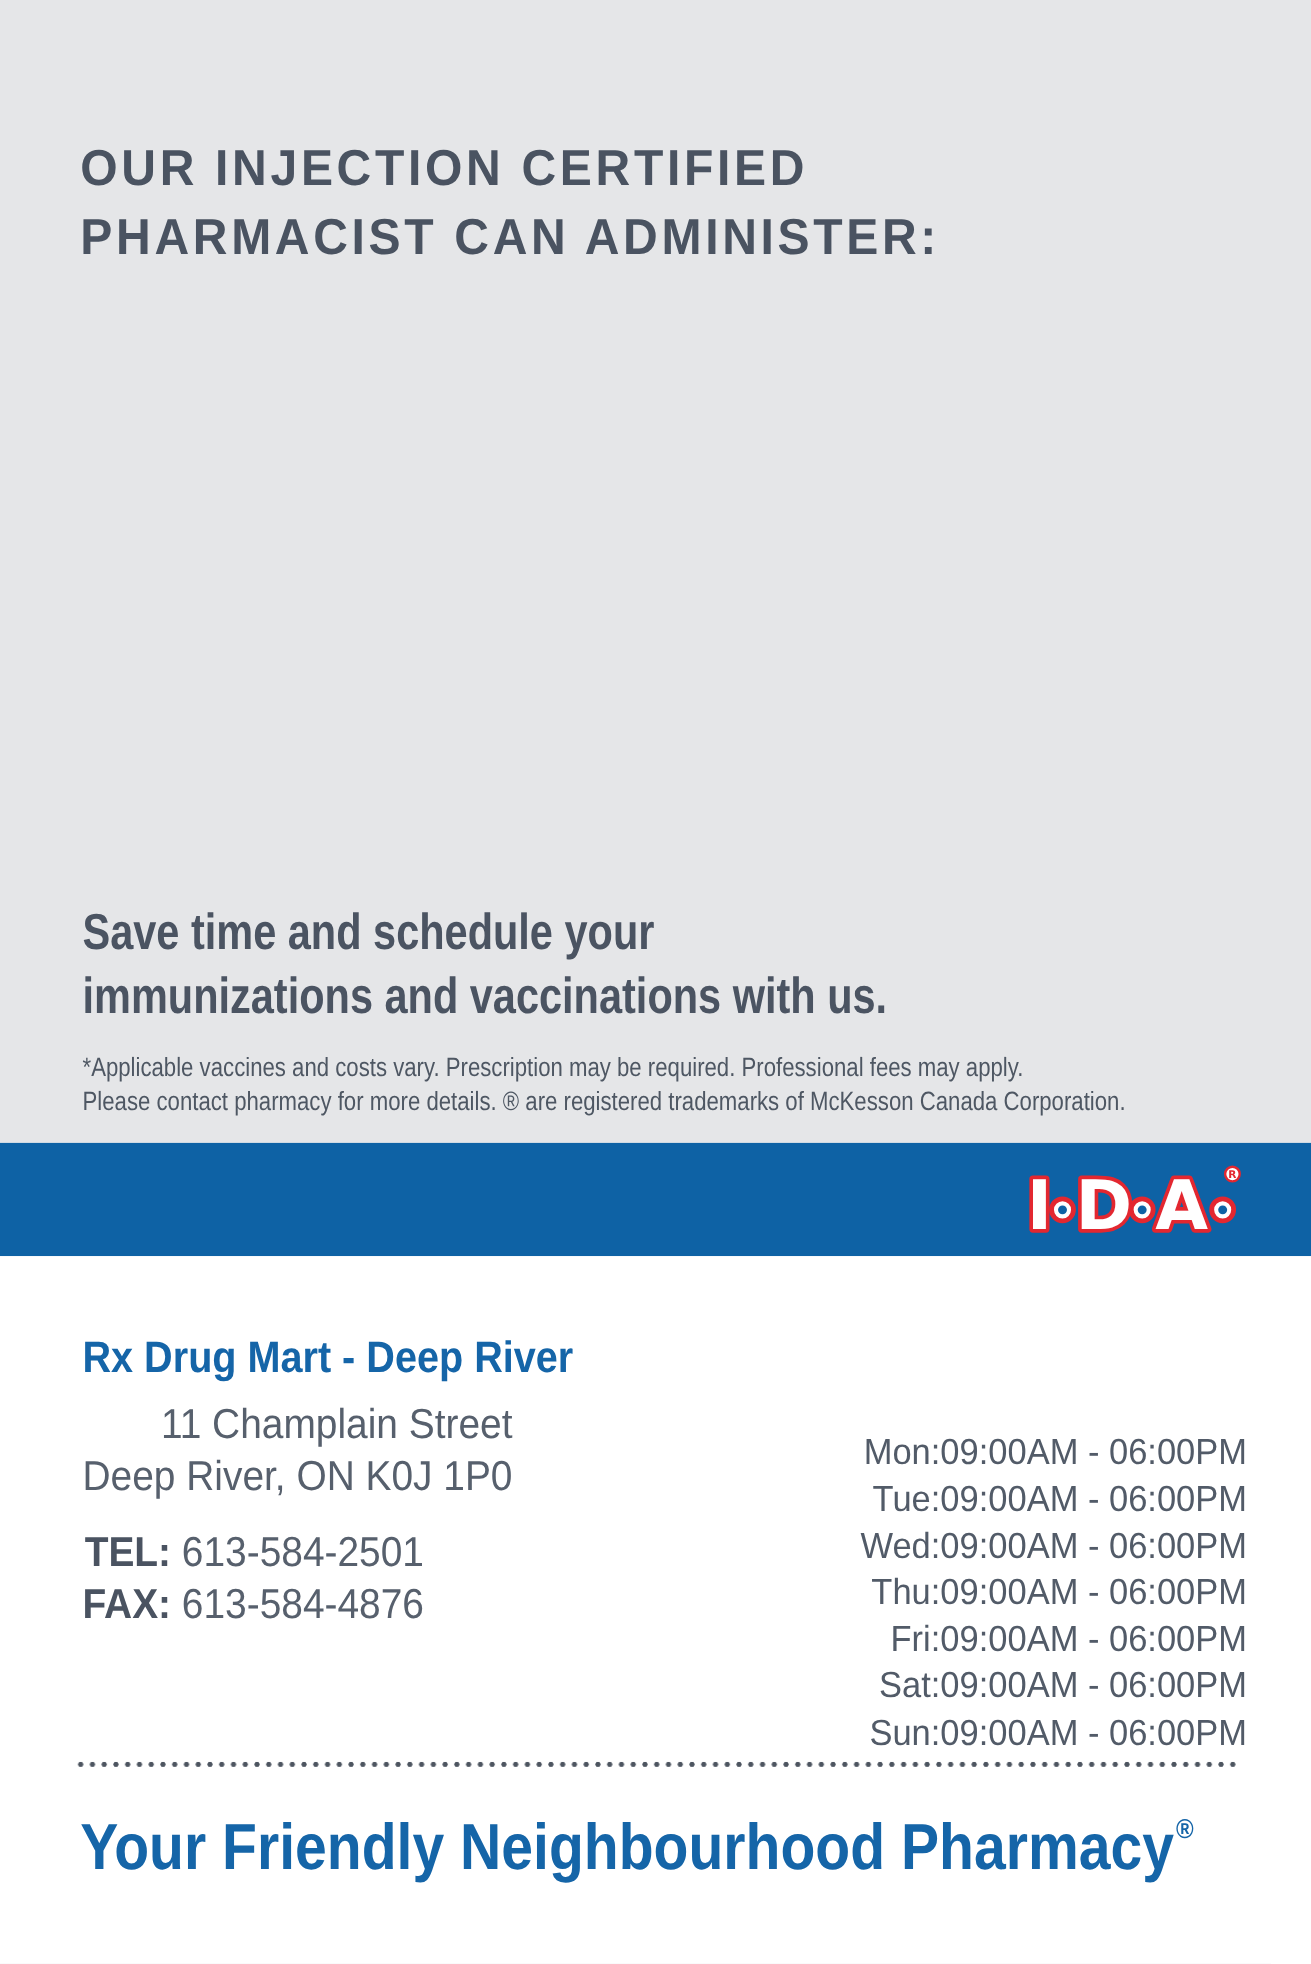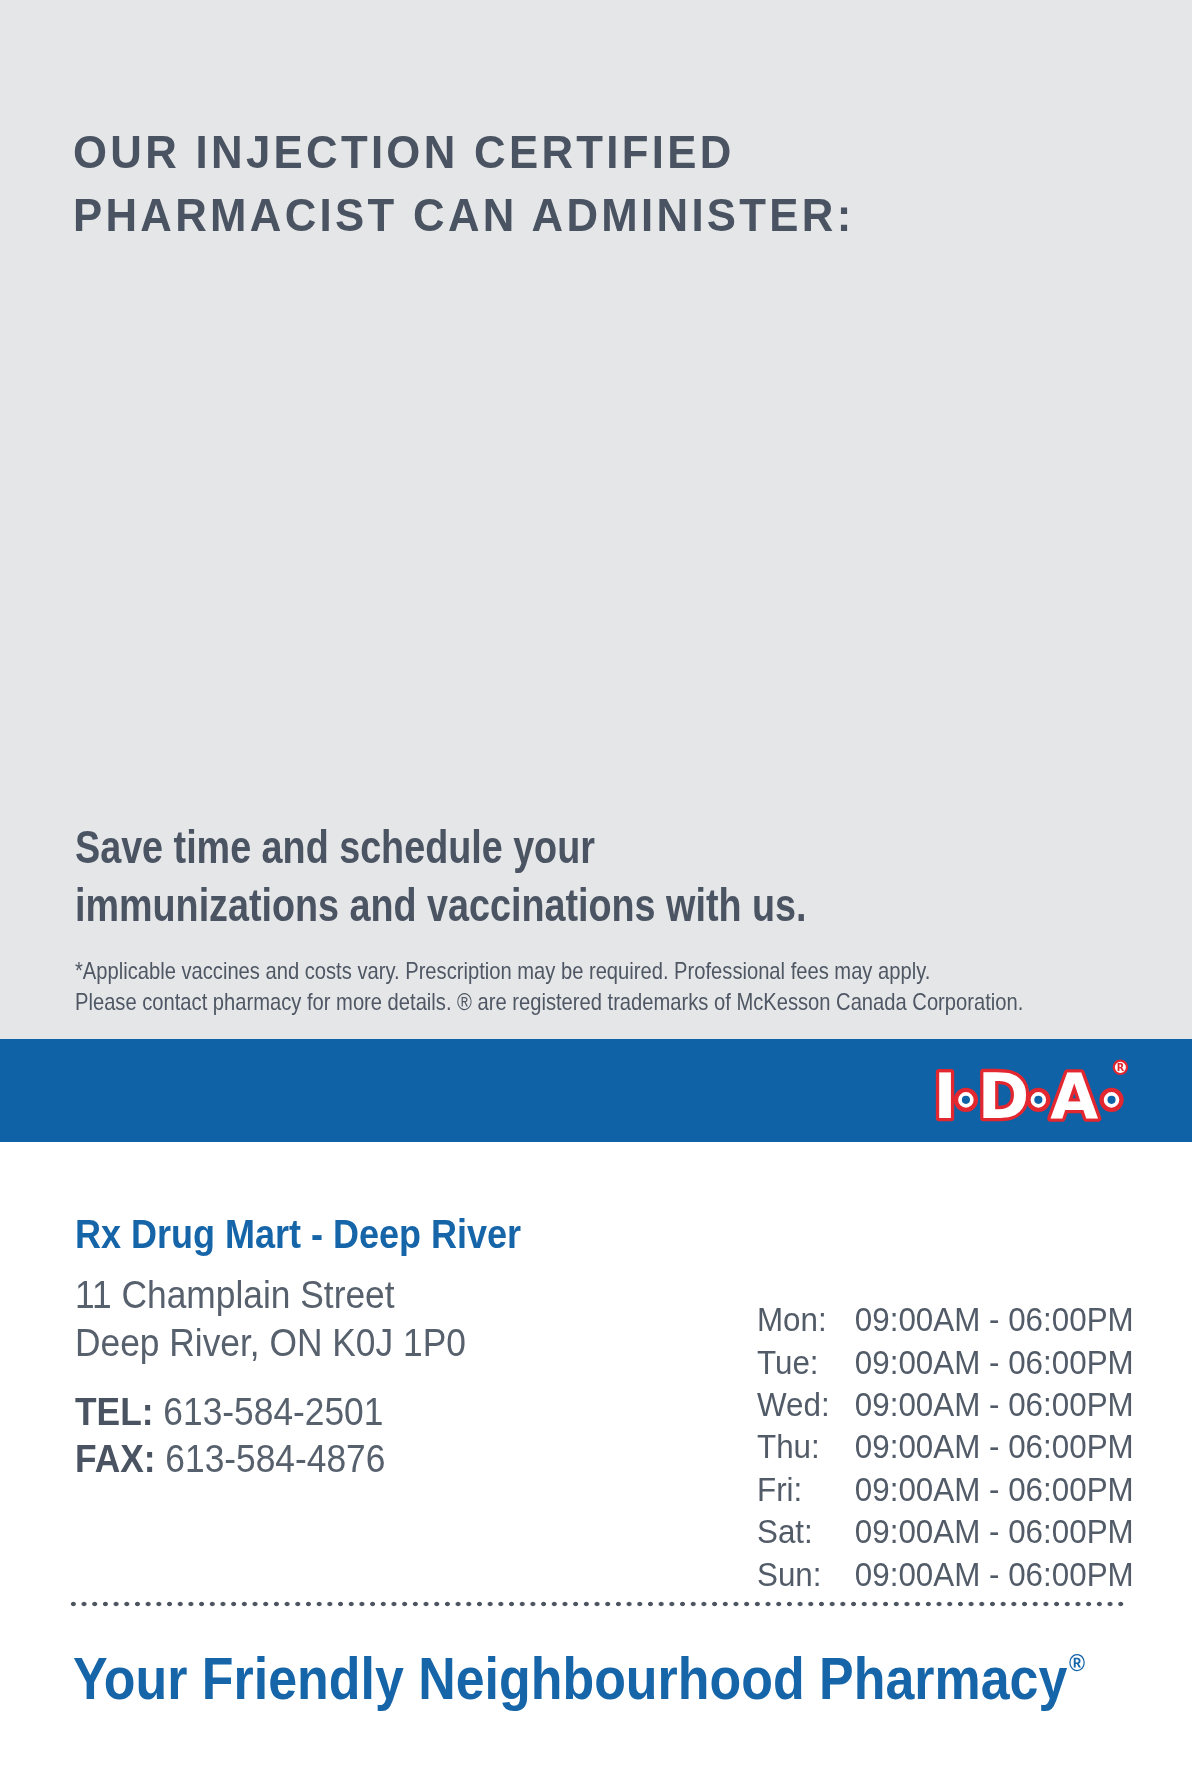--- a/index.html
+++ b/index.html
@@ -38,21 +38,21 @@
   .band {
     position:absolute; top:1039px; left:0; width:1192px; height:103px;
     background:#0e62a5;
   }
   .logo-wrap {
     position:absolute; right:62px; top:50%; transform:translateY(-50%);
     width:204px; height:78px;
   }
 
   
-  .info { position:absolute; top:1142px; left:0; width:1192px; height:643px; background:#ffffff; }
+  .info { position:absolute; top:1142px; left:0; width:1192px; height:643px; background:#ffffff;text-align:right; }
 
   .store-name {
     position:absolute; left:75px; top:70px;
     font-size:40px; font-weight:bold; color:#1565a8;
     white-space:nowrap; transform:scaleX(0.90); transform-origin:0 0;
   }
   .address {
     position:absolute; left:75px; top:129px;
     font-size:38px; color:#57606d; line-height:48px;
     white-space:nowrap; transform:scaleX(0.93); transform-origin:0 0;

